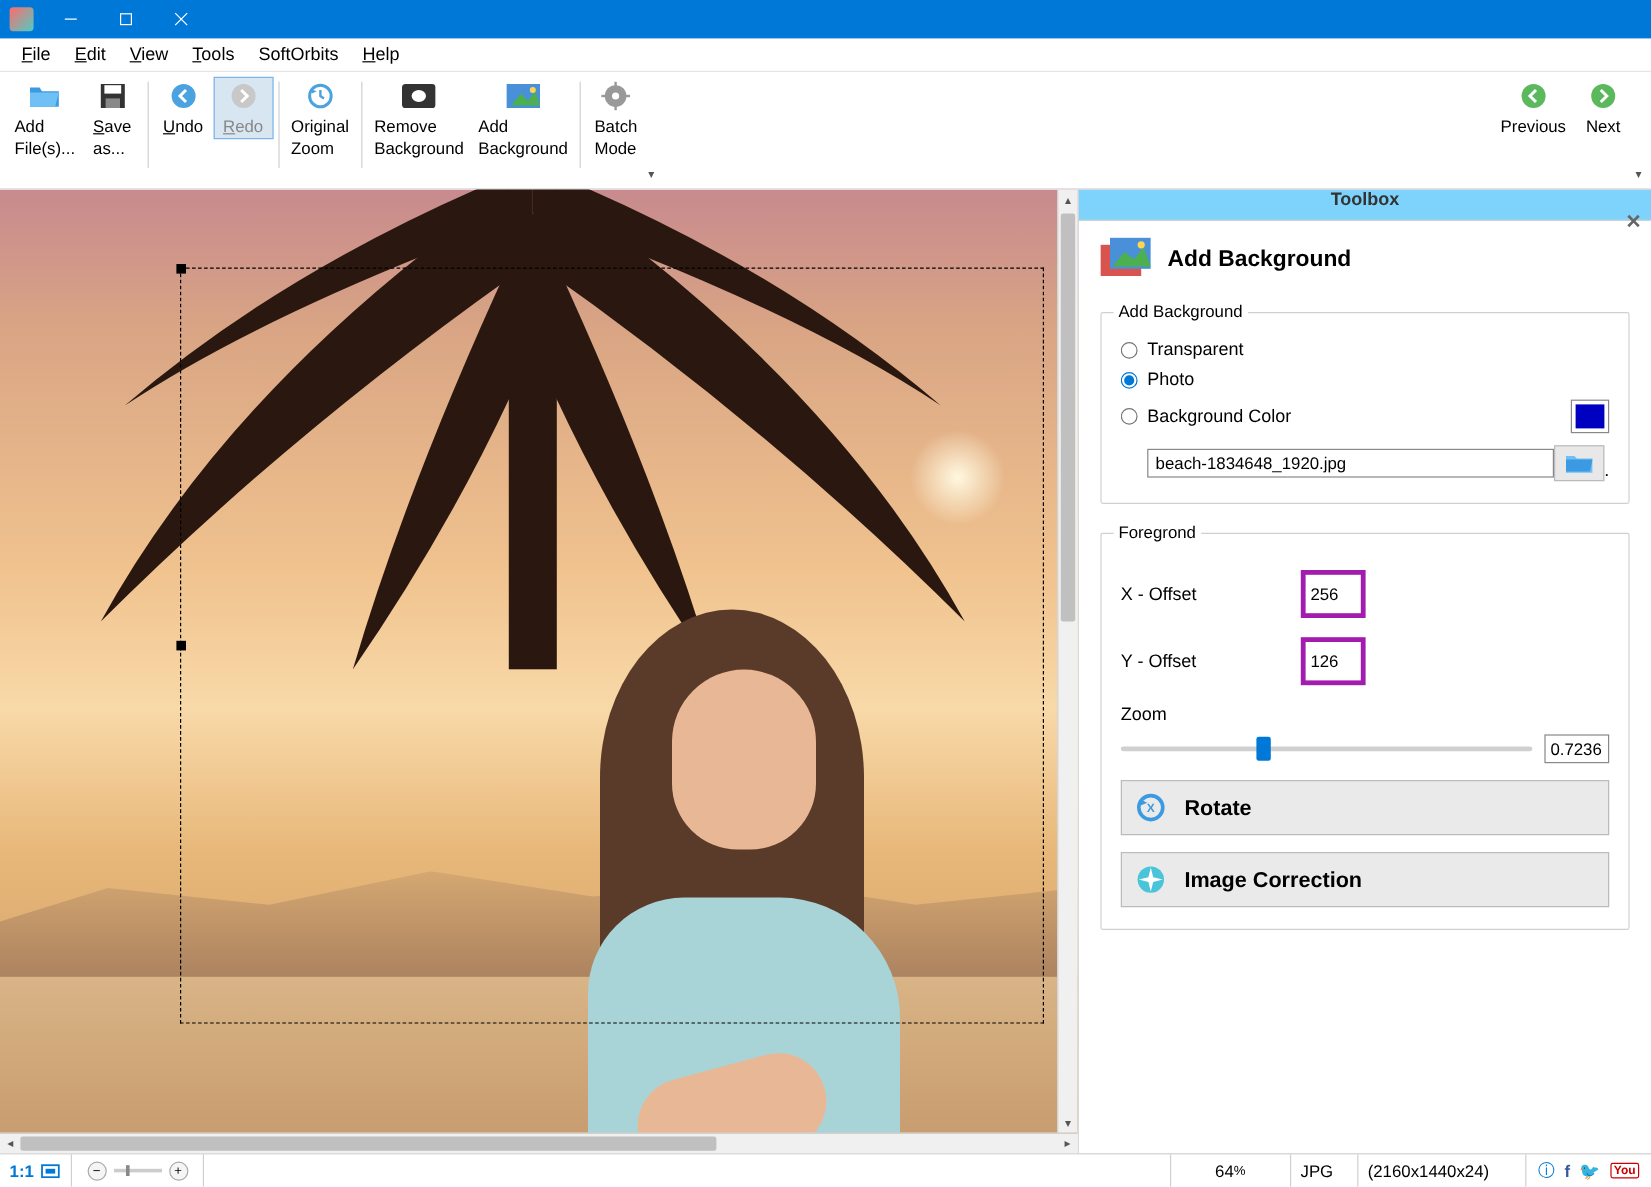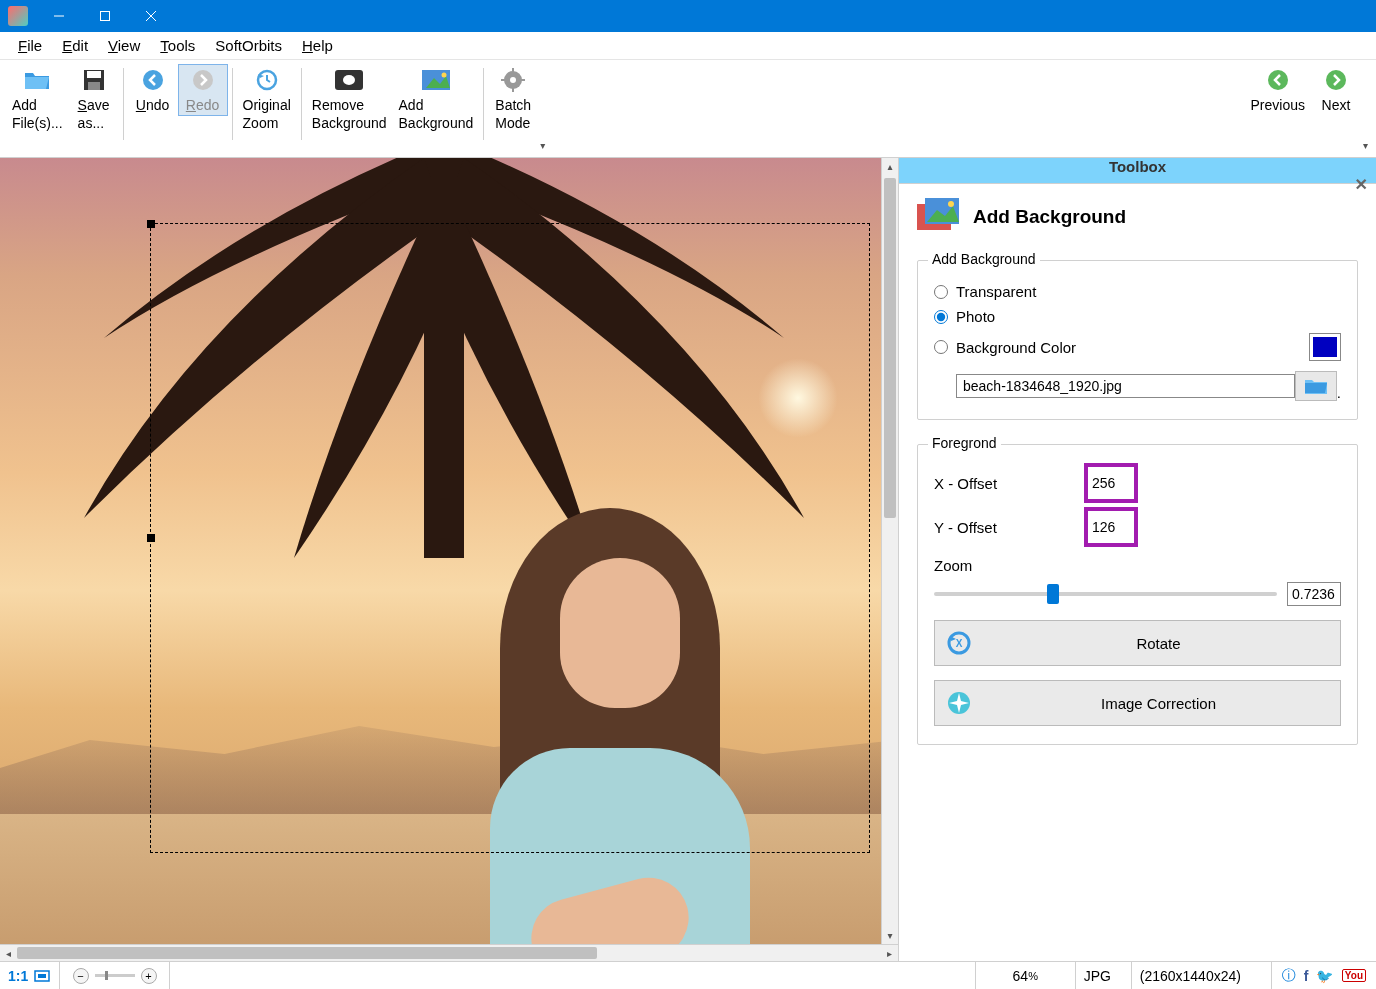--- a/index.html
+++ b/index.html
@@ -73,32 +73,32 @@
 .groupbox { border: 1px solid #d0d0d0; border-radius: 2px; padding: 14px 16px 18px 16px; margin-bottom: 24px; position: relative; }
 .groupbox .legend { position: absolute; top: -10px; left: 10px; background: #fff; padding: 0 4px; font-size: 14px; }
 .radio-row { display: flex; align-items: center; margin: 8px 0; gap: 8px; }
 .radio-row input[type=radio] { width: 14px; height: 14px; accent-color: #0078d7; }
 .color-swatch { width: 32px; height: 28px; border: 1px solid #888; padding: 3px; margin-left: auto; }
 .color-swatch-inner { width: 100%; height: 100%; background: #0000c0; }
 .photo-row { display: flex; align-items: center; gap: 0; margin-top: 10px; margin-left: 22px; }
 .photo-input { flex: 1; height: 24px; border: 1px solid #888; padding: 0 6px; font-size: 14px; }
 .browse-btn { width: 42px; height: 30px; background: #e8e8e8; border: 1px solid #bbb; display:flex; align-items:center; justify-content:center; }
 
-.field-row { display: flex; align-items: center; margin: 4px 0; }
+.field-row { display: flex; align-items: center; margin: 16px 0; }
 .field-row .flabel { width: 140px; }
 .field-row .finput { width: 54px; height: 36px; border: 4px solid #a21caf; padding: 16px 4px; font-size: 14px; margin-left: 10px; }
 .zoom-row { margin-top: 10px; }
 .zoom-slider-row { display: flex; align-items: center; gap: 10px; margin-top: 8px; }
 .zoom-track { flex: 1; height: 4px; background: #d0d0d0; position: relative; border-radius: 2px; }
 .zoom-thumb { position: absolute; top: -8px; left: 33%; width: 12px; height: 20px; background: #0078d7; border-radius: 2px; }
 .zoom-val { width: 54px; height: 24px; border: 1px solid #888; font-size: 14px; display: flex; align-items: center; padding: 0 4px; }
 
 .wide-btn { display: flex; align-items: center; height: 46px; border: 1px solid #bbb; background: #eaeaea; margin-top: 14px; padding: 0 10px; gap: 14px; cursor: default; }
 .wide-btn .btn-icon { width: 28px; height: 28px; display:flex; align-items:center; justify-content:center; }
-.wide-btn .btn-text { flex: 1; text-align: center; font-size: 15px; }
+.wide-btn .btn-text { flex: 1; font-size: 18px; font-weight: bold; }
 
 
 .statusbar { height: 28px; border-top: 1px solid #d0d0d0; display: flex; align-items: center; font-size: 14px; background: #fff; }
 .status-cell { height: 100%; border-right: 1px solid #d0d0d0; display: flex; align-items: center; padding: 0 8px; }
 .status-left { width: 60px; gap: 6px; color: #0078d7; font-weight: 600; }
 .status-zoomctrl { width: 110px; justify-content: center; gap: 6px; }
 .status-zoomctrl .zbtn { width: 16px; height: 16px; border: 1px solid #aaa; border-radius: 50%; display: flex; align-items: center; justify-content: center; font-size: 11px; background: #f5f5f5; }
 .status-zoomctrl .ztrack { width: 40px; height: 3px; background: #ccc; position: relative; }
 .status-zoomctrl .zthumb { position: absolute; top: -3px; left: 10px; width: 3px; height: 9px; background: #888; }
 .status-spacer { flex: 1; border-right: 1px solid #d0d0d0; height:100%; }

